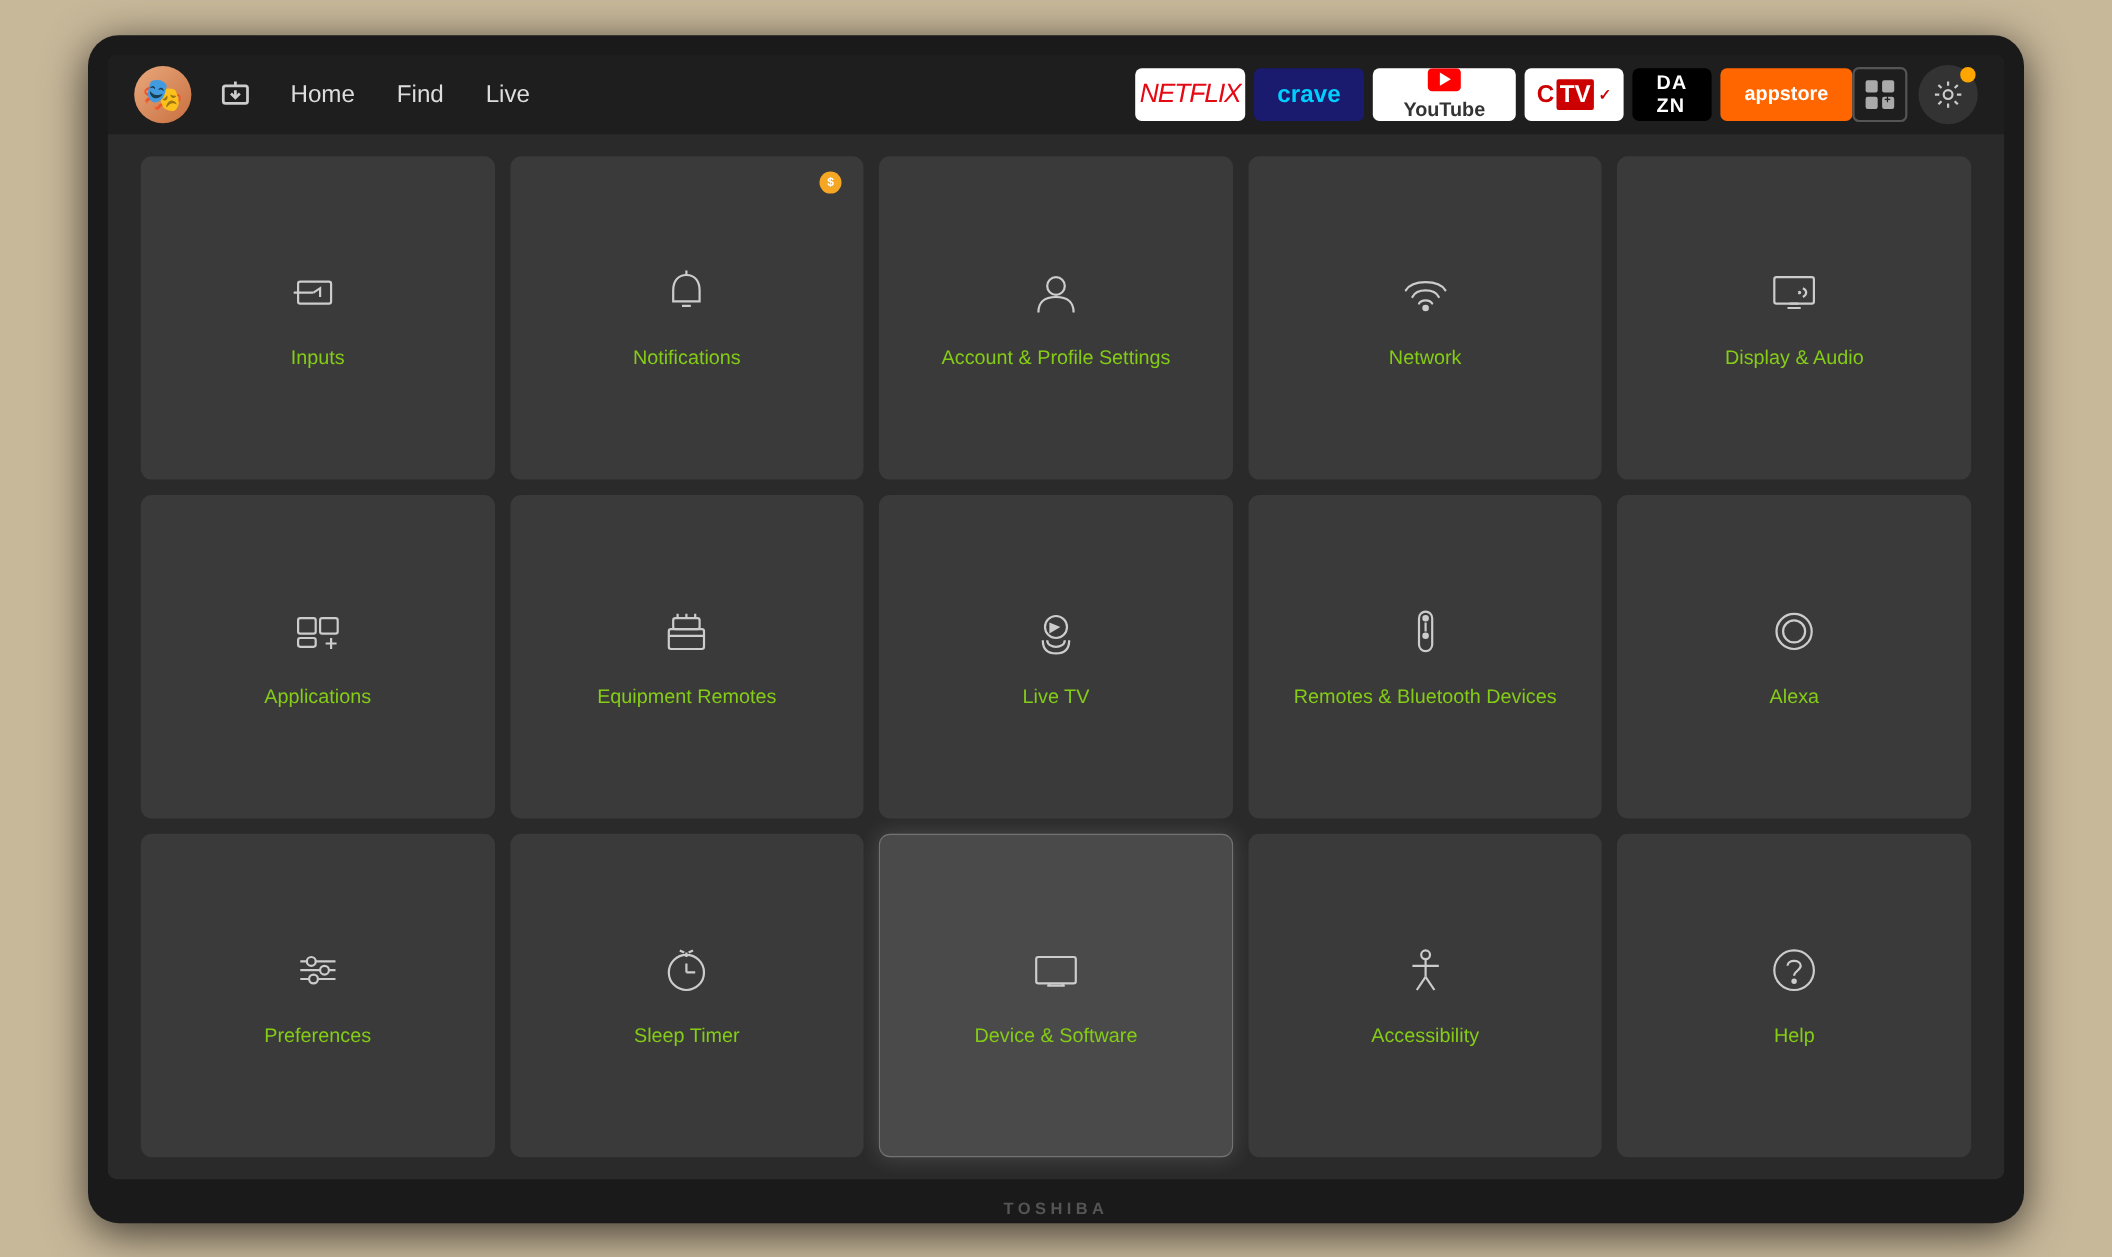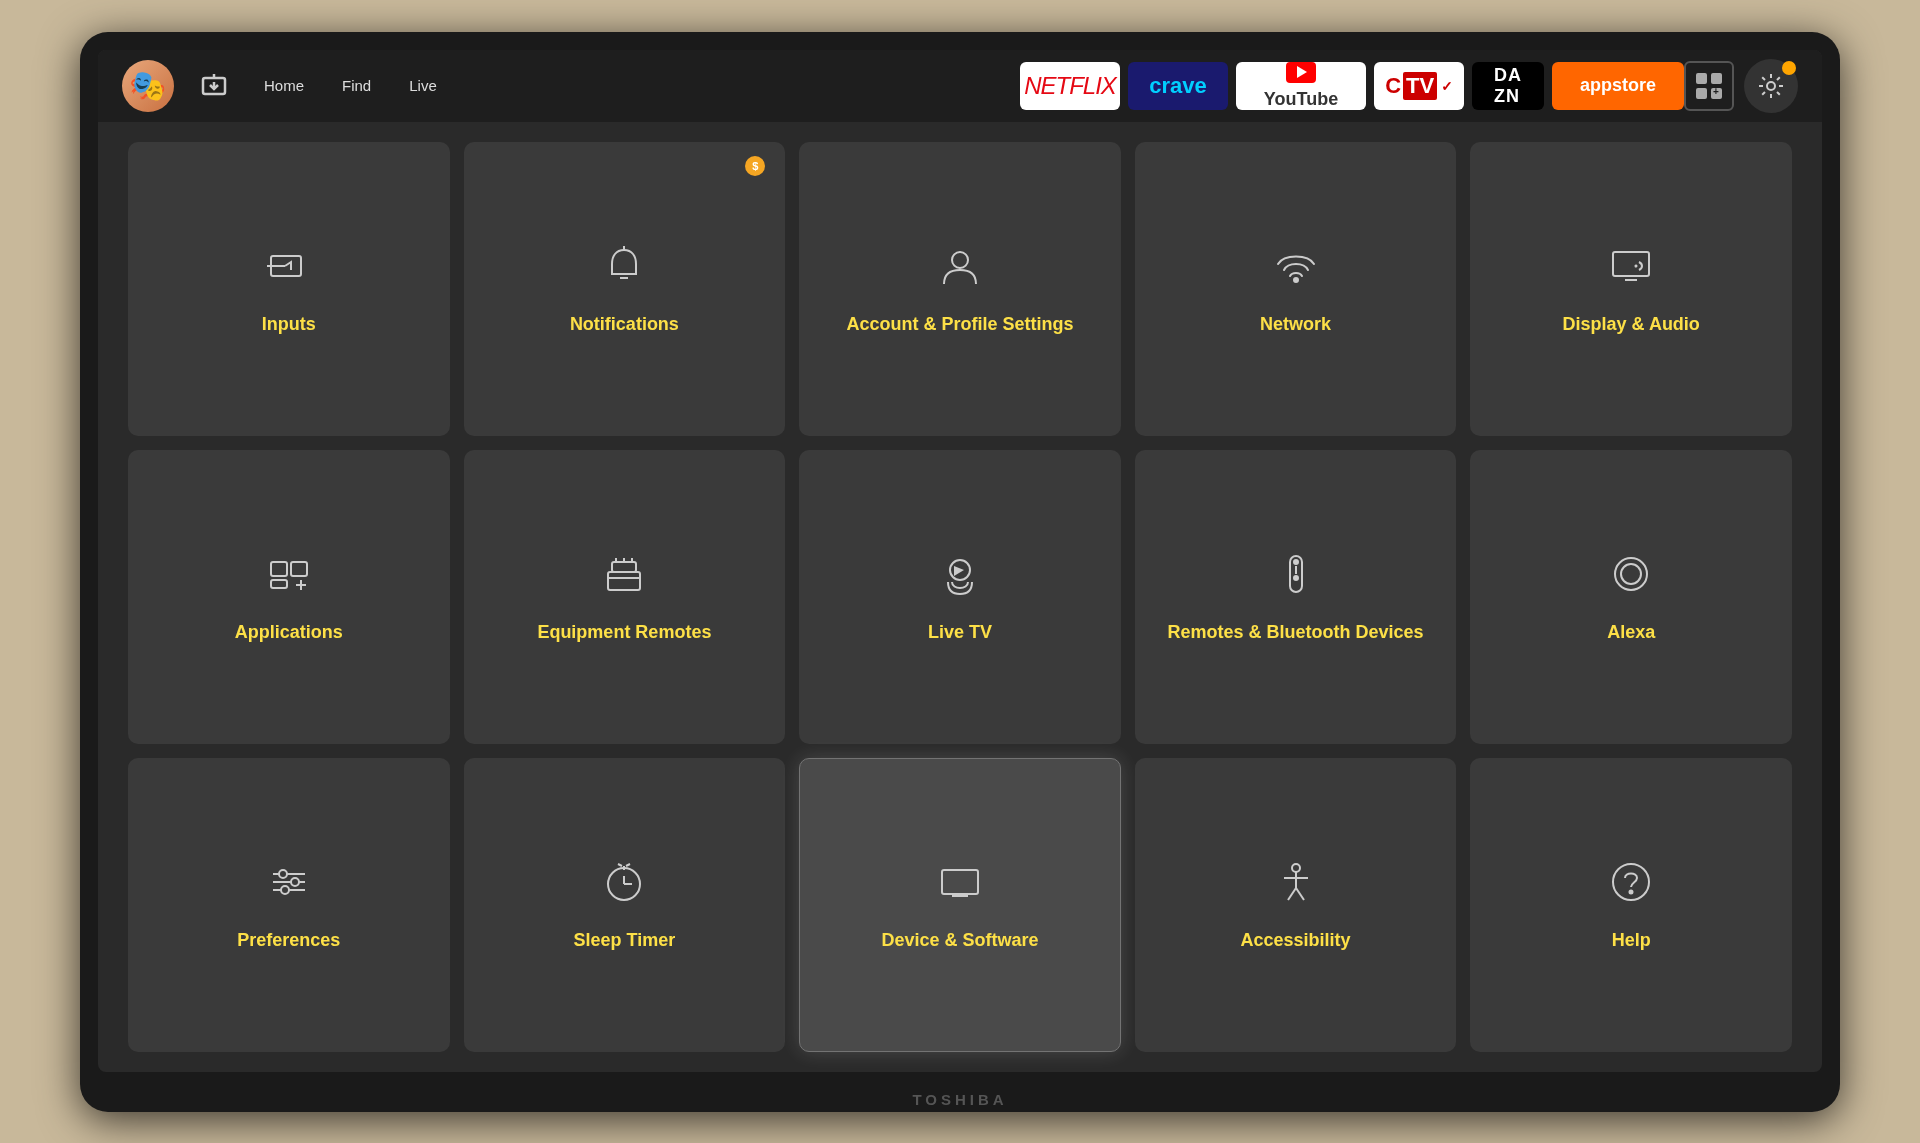--- a/index.html
+++ b/index.html
@@ -68,21 +68,21 @@
       height: 44px;
       display: flex;
       align-items: center;
       justify-content: center;
       color: #ccc;
       font-size: 22px;
       cursor: pointer;
     }
     .nav-text-btn {
       color: #ddd;
-      font-size: 15px;
+      font-size: 22px;
       font-weight: 400;
       cursor: pointer;
       padding: 0 10px;
     }
     .nav-apps {
       display: flex;
       align-items: center;
       gap: 8px;
     }
     .app-tile {
@@ -165,21 +165,21 @@
     }
     .dazn-text {
       color: white;
       font-size: 18px;
       font-weight: 900;
       letter-spacing: 1px;
     }
     .app-appstore {
       background: #ff6600;
       padding: 0 12px;
-      width: 132px;
+      width: 120px;
     }
     .appstore-text {
       color: white;
       font-size: 18px;
       font-weight: 600;
     }
     .nav-right {
       display: flex;
       align-items: center;
       gap: 10px;
@@ -239,23 +239,23 @@
       background: #4a4a4a;
       border: 1px solid #737373;
       box-shadow: 0 0 20px rgba(255,255,255,0.15);
     }
     .tile-icon {
       color: #ccc;
       font-size: 44px;
       line-height: 1;
     }
     .tile-label {
-      color: #fde047;
+      color: #84cc16;
       font-size: 18px;
-      font-weight: 700;
+      font-weight: 400;
       text-align: right;
       line-height: 1.3;
     }
     .notification-dot {
       width: 22px;
       height: 22px;
       background: #f5a623;
       border-radius: 50%;
       position: absolute;
       top: 18px;

